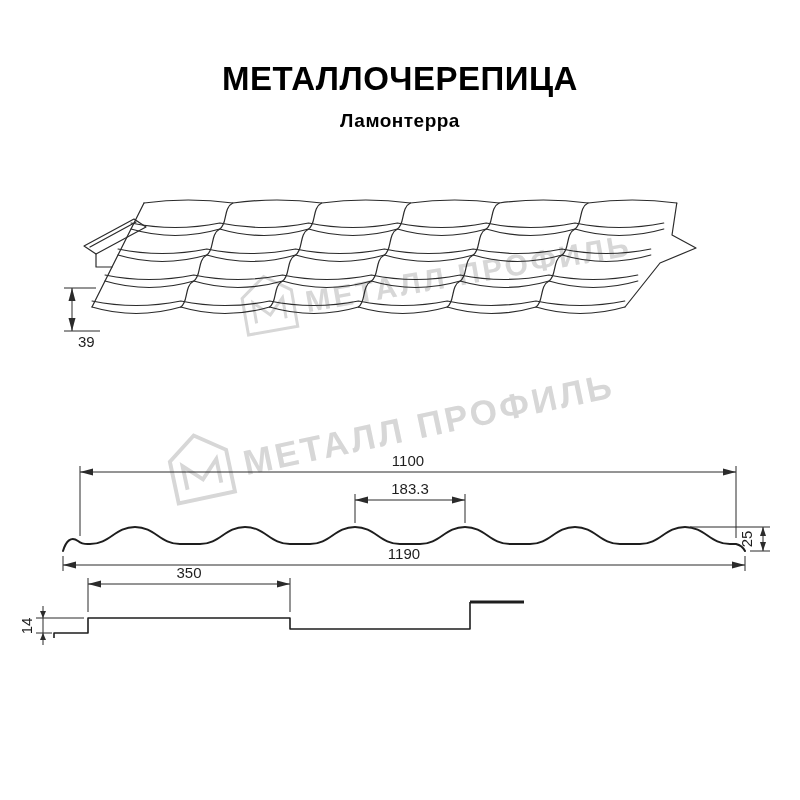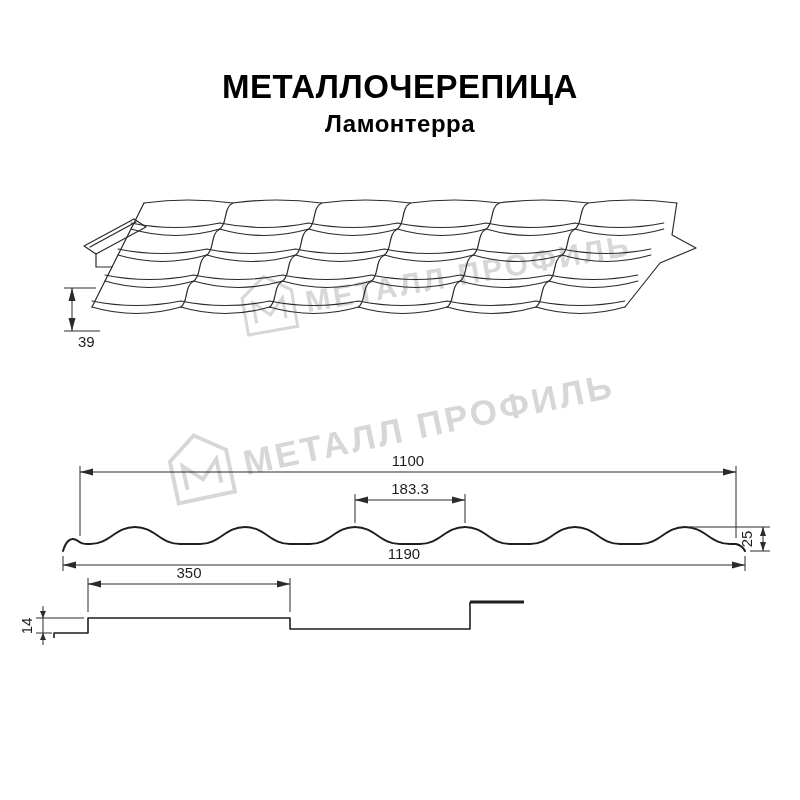--- a/index.html
+++ b/index.html
@@ -1,26 +1,26 @@
 <!DOCTYPE html>
 <html><head>
 <meta charset="utf-8">
 <style>
   html,body{margin:0;padding:0;background:#fff;}
   .page{
     position:relative;width:800px;height:800px;background:#ffffff;overflow:hidden;
     font-family:"Liberation Sans", sans-serif;color:#000;
   }
   .title{
-    position:absolute;top:68px;left:0;width:100%;text-align:center;
+    position:absolute;top:60px;left:0;width:100%;text-align:center;
     font-size:33px;font-weight:bold;letter-spacing:.5px;
   }
   .subtitle{
     position:absolute;top:110px;left:0;width:100%;text-align:center;
-    font-size:24px;font-weight:600;letter-spacing:.5px;
+    font-size:19px;font-weight:600;letter-spacing:.5px;
   }
   svg.canvas{position:absolute;left:0;top:0;}
   .dim-text{font-family:"Liberation Sans",sans-serif;font-size:15px;fill:#1e1e1e;}
   .wm-text{font-family:"Liberation Sans",sans-serif;font-weight:bold;fill:#d7d7d7;letter-spacing:3px;}
 </style>
 </head>
 <body>
 
 <div class="page">
 

